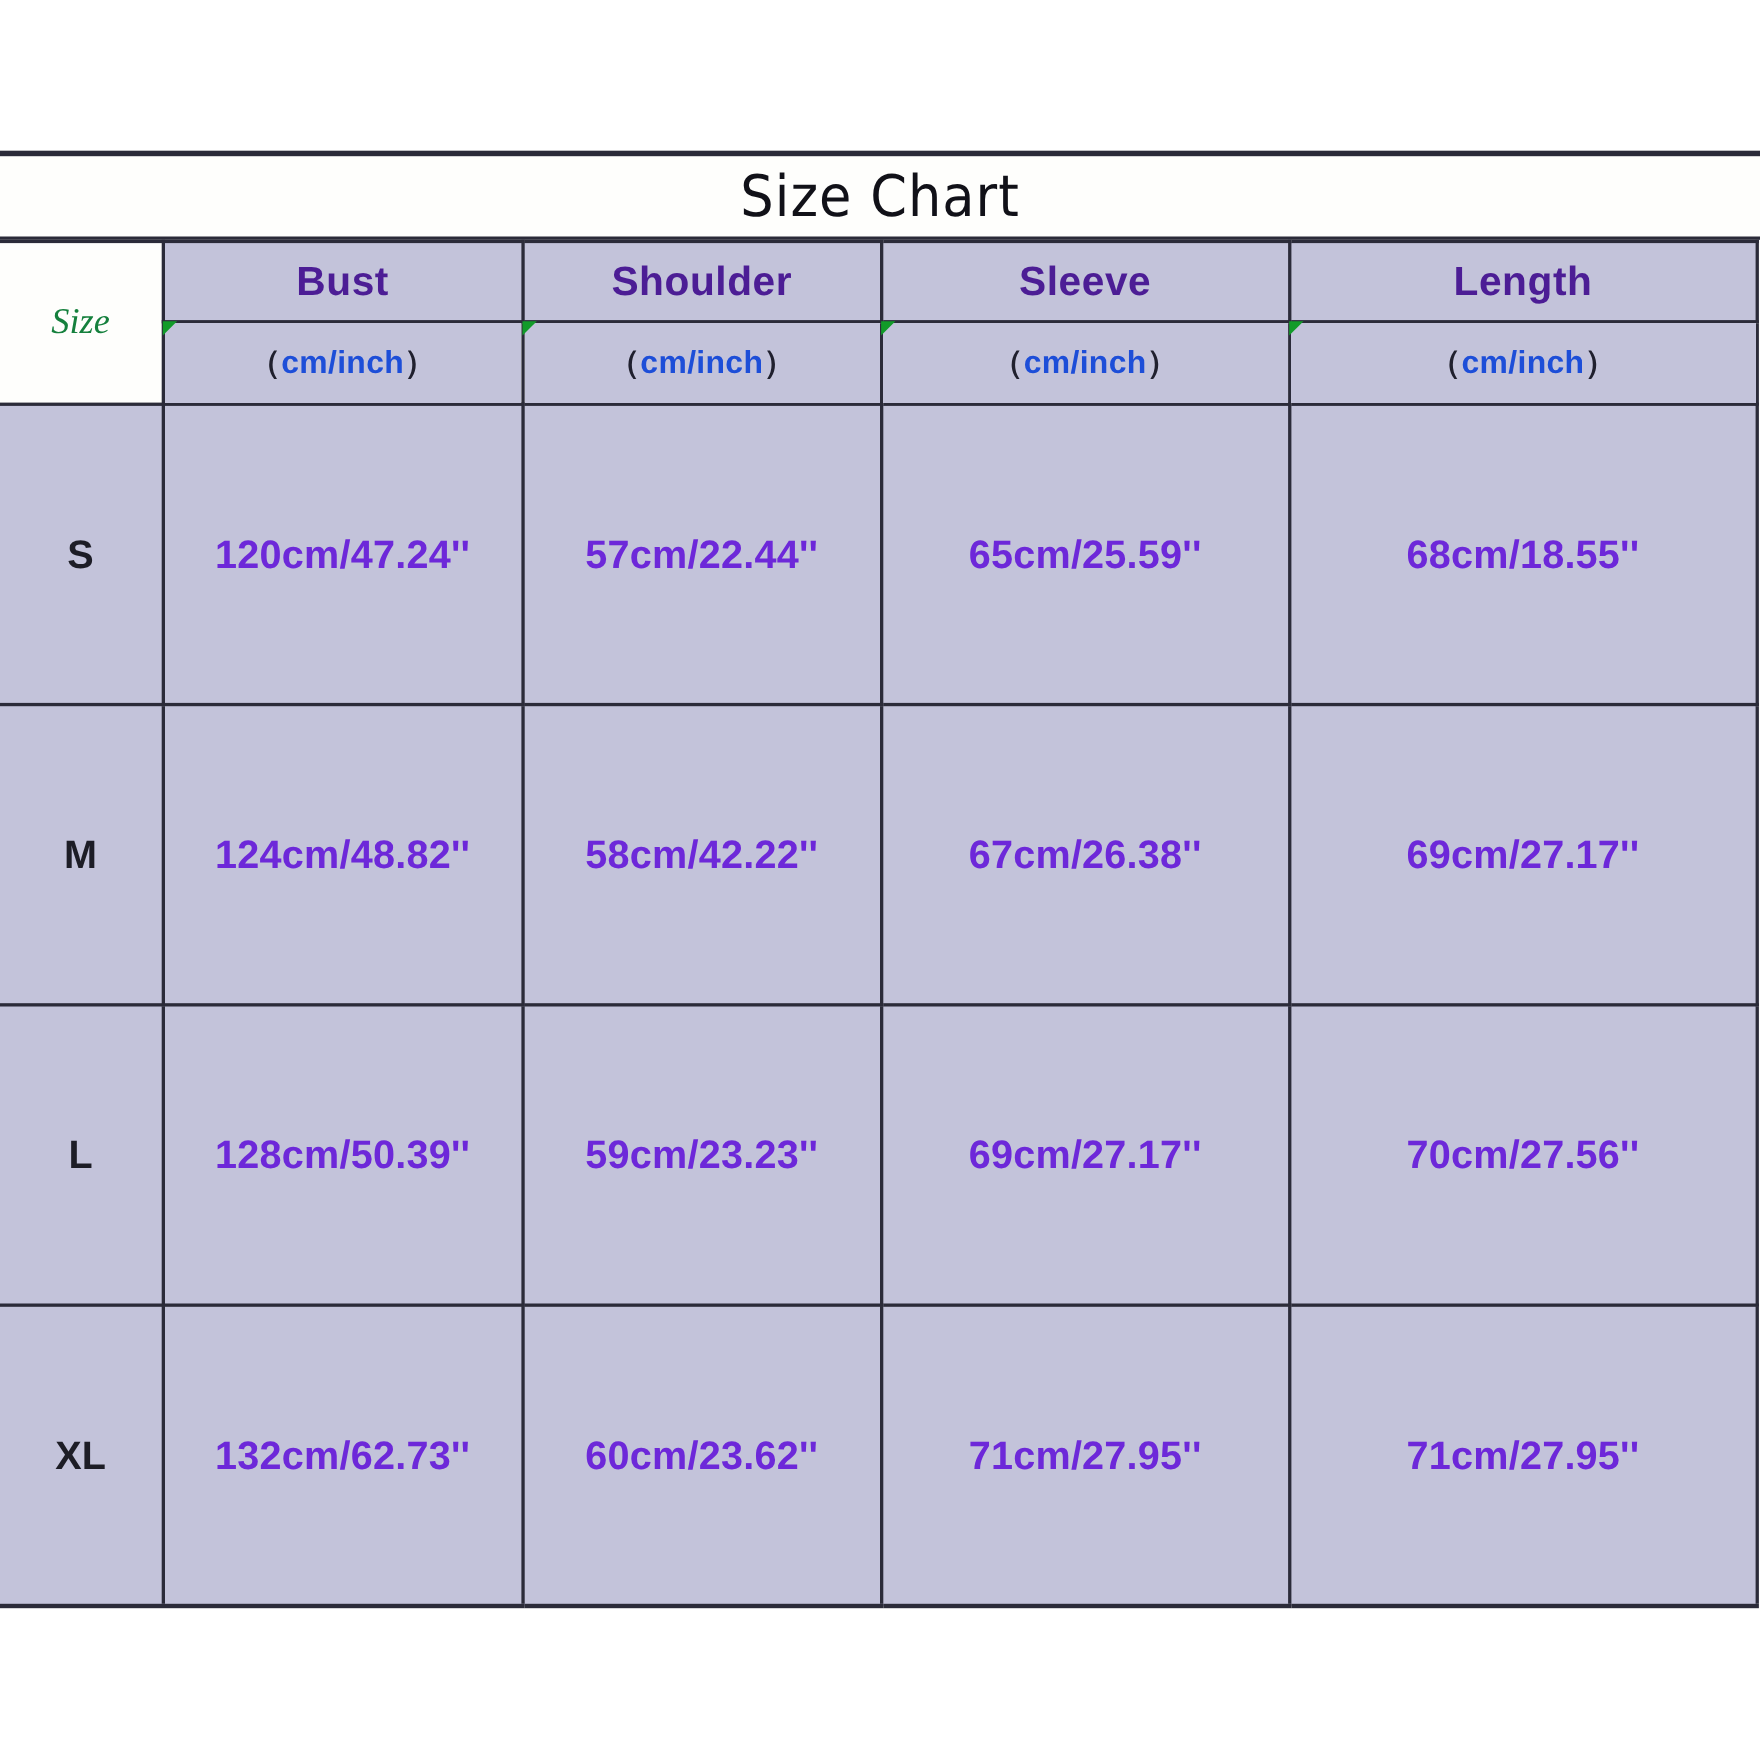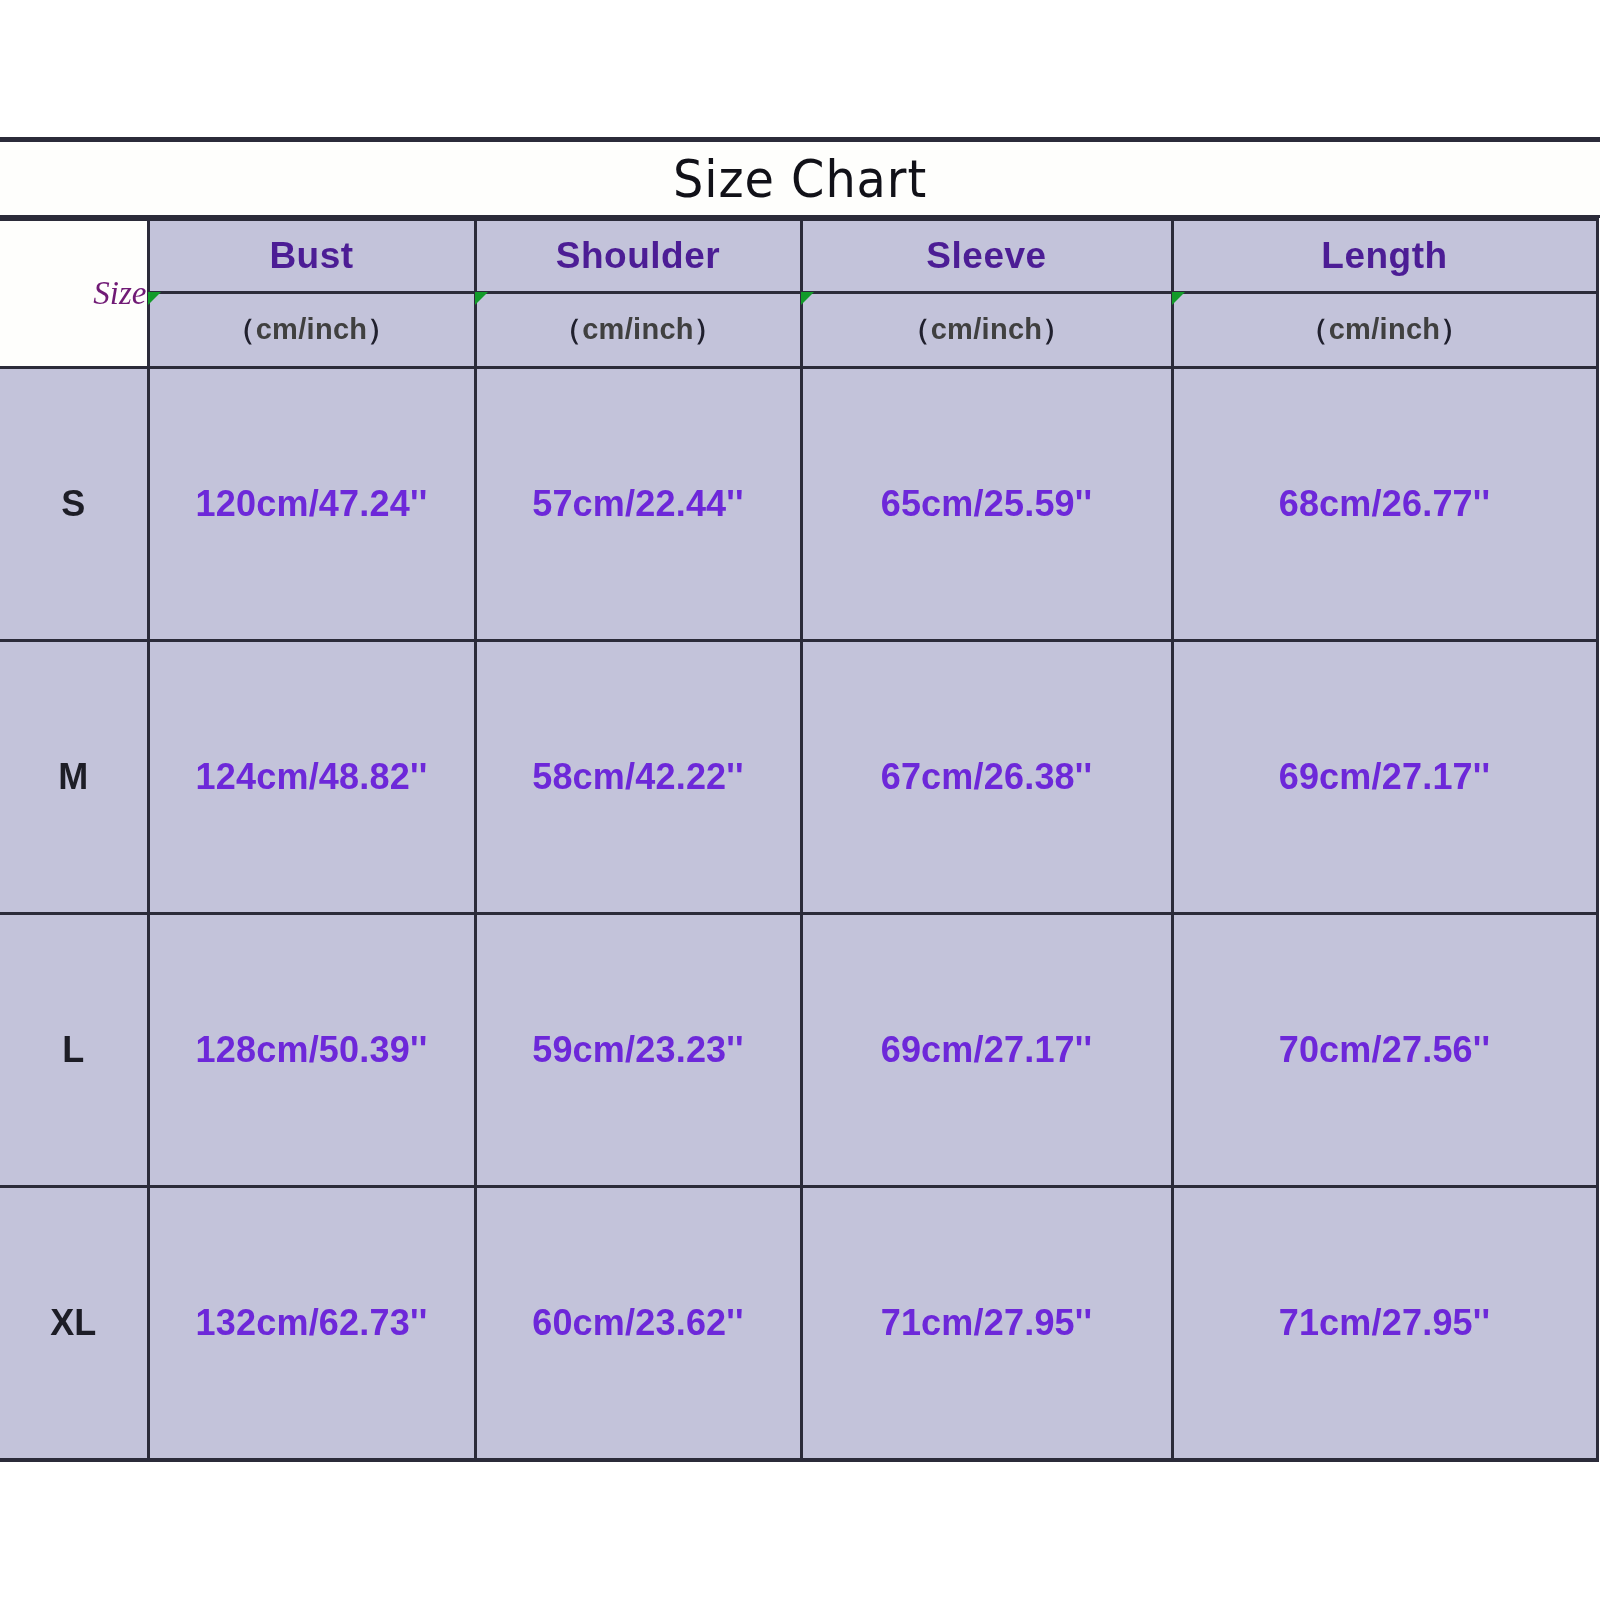--- a/index.html
+++ b/index.html
@@ -71,22 +71,21 @@
   .col-length { width: 425px; }
 
   
   td.size-cell {
     background: #fefefc;
     border-left: none;
     font-family: "Liberation Serif", serif;
     font-style: italic;
     font-size: 33px;
     font-weight: 500;
-    color: #701a75;
-    text-align: right;
+    color: #15803d;
   }
 
   
   tr.header-row td { height: 70px; }
   .header-label {
     font-family: "Liberation Sans", sans-serif;
     font-weight: bold;
     font-size: 37px;
     color: #4c1d95;
     letter-spacing: 0.5px;
@@ -96,21 +95,21 @@
   tr.unit-row td { height: 72px; }
   .unit-cell { position: relative; }
   .unit-text {
     font-family: "Liberation Sans", sans-serif;
     font-weight: bold;
     font-size: 29px;
     color: #20202e;
     letter-spacing: 0.3px;
   }
   .unit-text .unit-value {
-    color: #404040;
+    color: #1d4ed8;
   }
   
   .corner-marker {
     position: absolute;
     left: -2px;
     top: -2px;
     width: 0;
     height: 0;
     border-left: 13px solid #129b29;
     border-bottom: 13px solid transparent;
@@ -192,21 +191,21 @@
           <span class="corner-marker"></span>
           <span class="unit-text"><span>（</span><span class="unit-value">cm/inch</span><span>）</span></span>
         </td>
       </tr>
 
       <tr class="data-row">
         <td class="size-label">S</td>
         <td><span class="measure">120cm/47.24''</span></td>
         <td><span class="measure">57cm/22.44''</span></td>
         <td><span class="measure">65cm/25.59''</span></td>
-        <td><span class="measure">68cm/26.77''</span></td>
+        <td><span class="measure">68cm/18.55''</span></td>
       </tr>
 
       <tr class="data-row">
         <td class="size-label">M</td>
         <td><span class="measure">124cm/48.82''</span></td>
         <td><span class="measure">58cm/42.22''</span></td>
         <td><span class="measure">67cm/26.38''</span></td>
         <td><span class="measure">69cm/27.17''</span></td>
       </tr>
 

